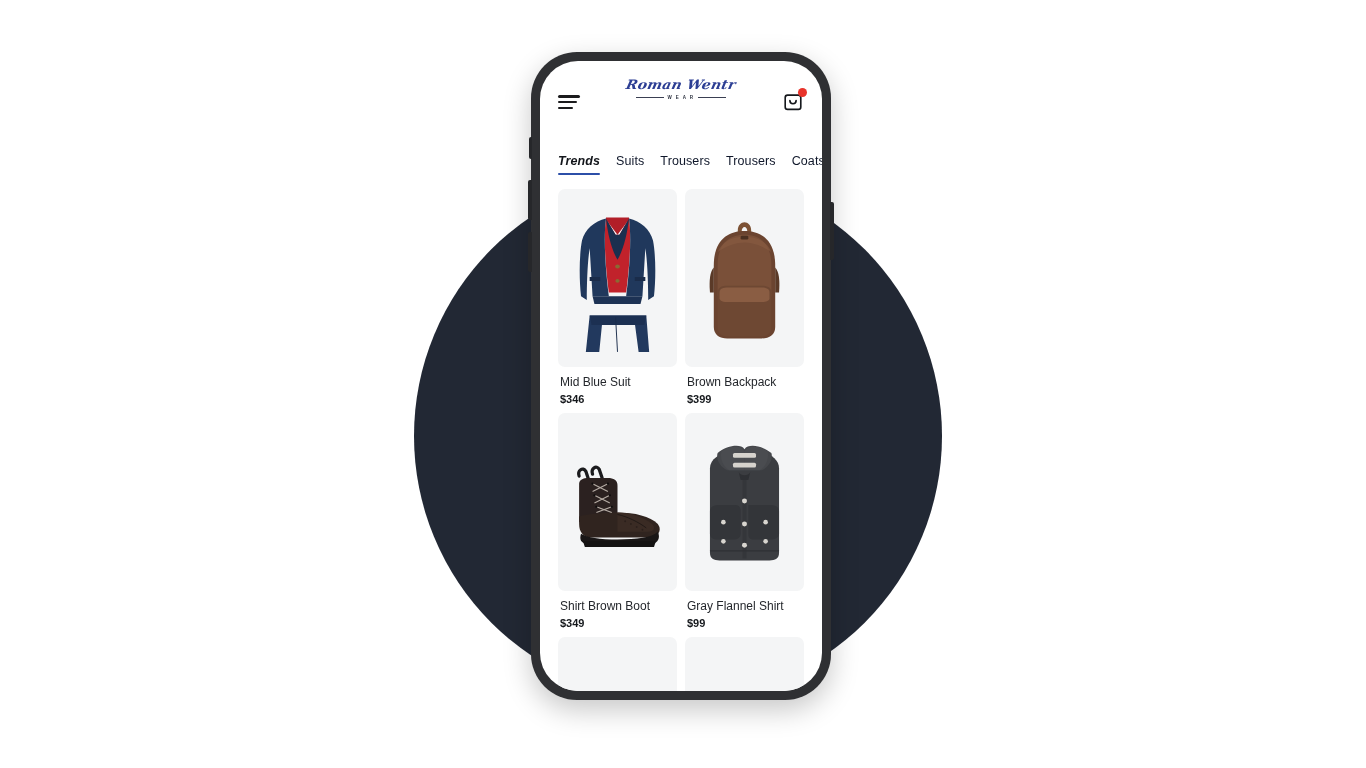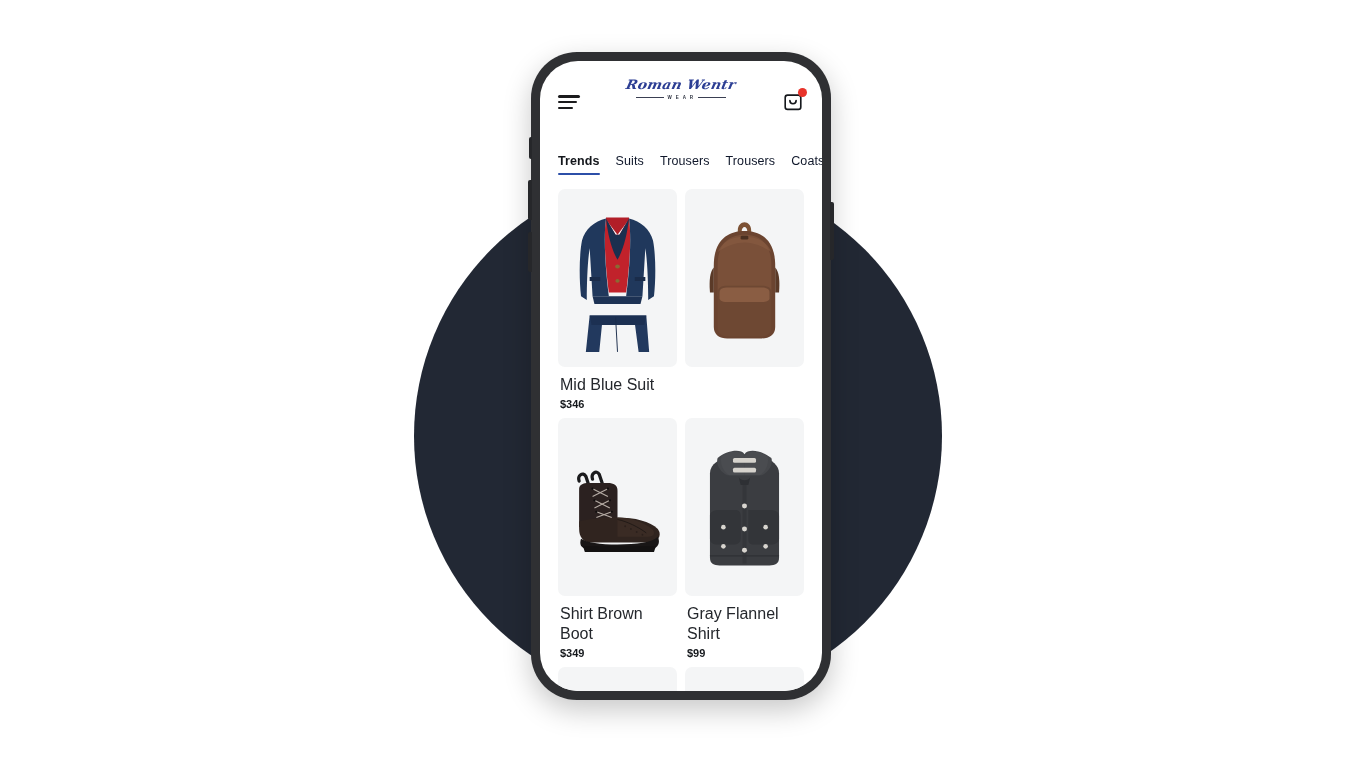--- a/index.html
+++ b/index.html
@@ -58,37 +58,37 @@
   .cart{position:relative;width:22px;height:22px;cursor:pointer;}
   .cart svg{display:block;}
   .cart-dot{position:absolute;right:-3px;top:-3px;width:9px;height:9px;
     border-radius:50%;background:#e8332a;}
 
   
   .tabs{display:flex;gap:16px;padding:0 18px;box-sizing:border-box;
     align-items:flex-end;height:32px;}
   .tab{font-size:12.5px;color:#0f172a;padding-bottom:7px;cursor:pointer;
     white-space:nowrap;position:relative;letter-spacing:.1px;}
-  .tab.active{color:#13161b;font-weight:700;}
+  .tab.active{color:#13161b;font-weight:700;font-style:italic;}
   .tab.active:after{content:"";position:absolute;left:0;right:0;bottom:0;
     height:2.5px;background:#2c4fa8;border-radius:2px;}
 
   
   .grid{
     padding:14px 18px 0 18px;box-sizing:border-box;
     display:grid;grid-template-columns:1fr 1fr;gap:8px 8px;
   }
   .card{display:block;}
   .thumb{
     width:100%;height:178px;background:#f4f5f6;border-radius:7px;
     position:relative;overflow:hidden;
   }
   .thumb.short{height:120px;}
   .meta{padding:8px 2px 0 2px;}
-  .p-name{font-size:16px;color:#24272c;line-height:1.25;}
+  .p-name{font-size:12px;color:#24272c;line-height:1.25;}
   .p-price{font-size:11px;color:#15181c;font-weight:700;margin-top:3px;}
 
   .art{position:absolute;left:0;top:0;width:100%;height:100%;}
 </style>
 </head>
 <body>
 
 <div class="stage">
 
   <div class="bg-circle"></div>
@@ -167,20 +167,24 @@
               <path d="M55 40 C55 28 69 28 69 40 L69 48 L65 48 L65 41 C65 34 59 34 59 41 L59 48 L55 48 Z" fill="#7d5235"></path>
               <path d="M30 76 C30 50 44 40 62 40 C80 40 94 50 94 76 L94 140 C94 148 88 152 80 152 L44 152 C36 152 30 148 30 140 Z" fill="#6b4430"></path>
               <path d="M34 76 C34 53 46 44 62 44 C78 44 90 53 90 76 L90 108 L34 108 Z" fill="#7a5039"></path>
               <path d="M34 104 C34 99 38 97 44 97 L80 97 C86 97 90 99 90 104 L90 140 C90 147 85 150 79 150 L45 150 C39 150 34 147 34 140 Z" fill="#6e4833"></path>
               <path d="M36 104 C36 100 40 99 45 99 L79 99 C84 99 88 100 88 104 L88 110 C88 113 84 114 79 114 L45 114 C40 114 36 113 36 110 Z" fill="#8a5d43"></path>
               <path d="M34 62 C38 52 48 46 62 46 C76 46 86 52 90 62 C80 55 70 52 62 52 C54 52 44 55 34 62 Z" fill="#8a5d43" opacity=".55"></path>
               <rect x="58" y="45" width="8" height="4" rx="1.4" fill="#4a3021"></rect>
               <path d="M30 78 C26 82 25 92 26 104 L30 104 Z" fill="#5a3a28"></path>
               <path d="M94 78 C98 82 99 92 98 104 L94 104 Z" fill="#5a3a28"></path>
             </svg>
+          </div>
+          <div class="meta">
+            <div class="p-name">Brown Backpack</div>
+            <div class="p-price">$399</div>
           </div>
         </div>
 
         <div class="card">
           <div class="thumb">
             <svg class="art" viewBox="0 0 124 178" preserveAspectRatio="xMidYMid meet">
               <path d="M22 62 C20 56 26 52 29 57 L32 66" stroke="#1b1b1d" stroke-width="3.4" fill="none" stroke-linecap="round"></path>
               <path d="M36 60 C34 54 40 50 43 55 L46 64" stroke="#1b1b1d" stroke-width="3.4" fill="none" stroke-linecap="round"></path>
               <path d="M22 70 C22 66 26 64 32 64 L52 64 C58 64 62 66 62 72 L62 104 L22 110 Z" fill="#2b2120"></path>
               <path d="M22 104 C30 102 44 100 62 100 C80 100 96 104 104 112 C108 117 106 124 98 126 L34 126 C26 126 22 120 22 112 Z" fill="#30241f"></path>

